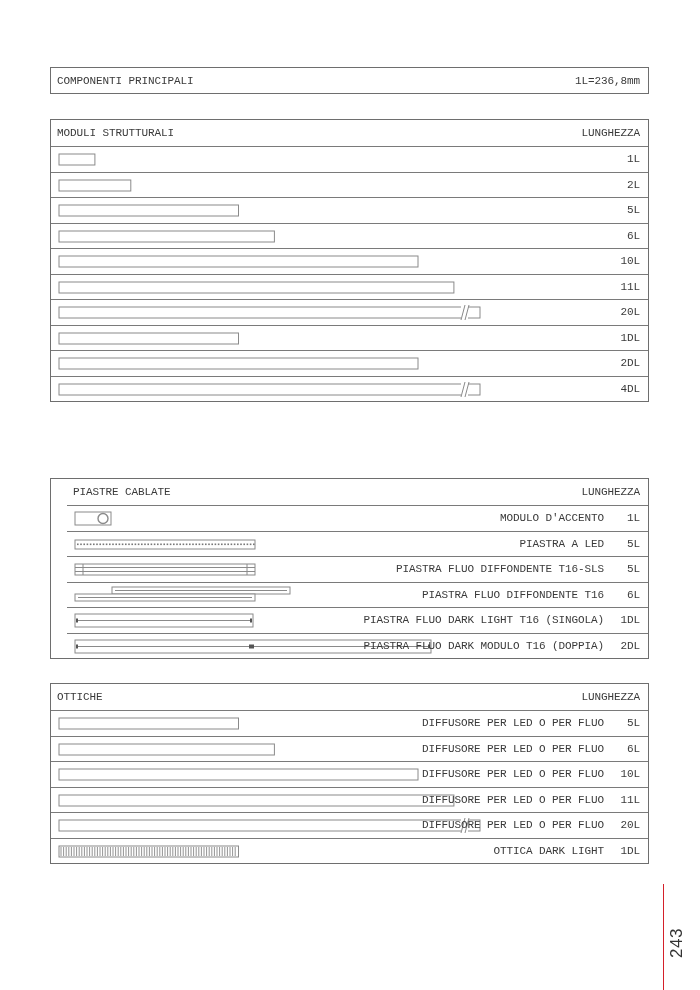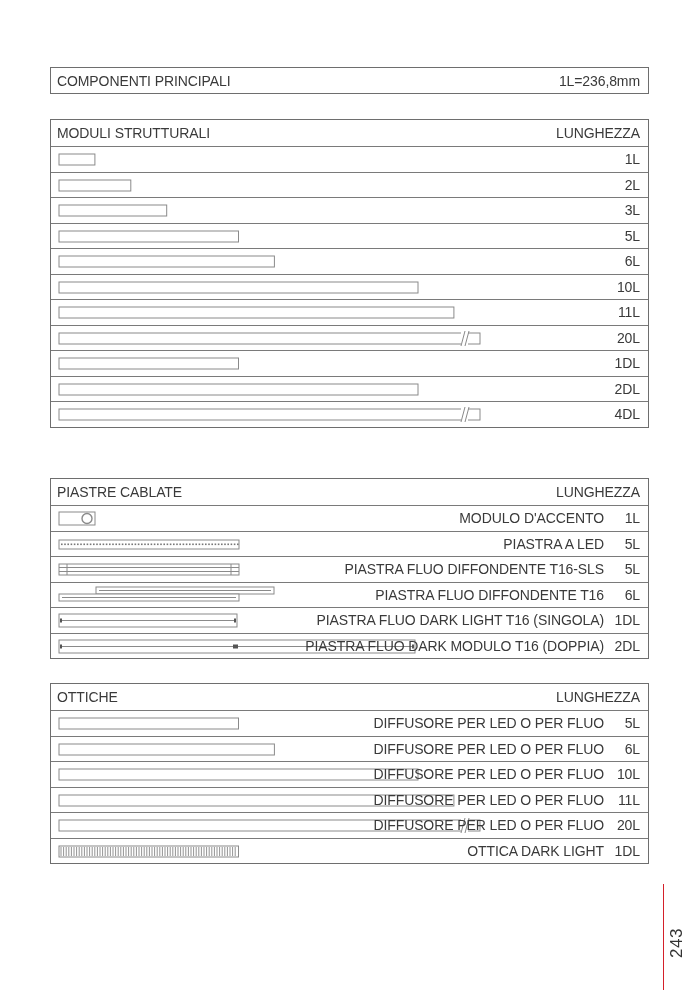--- a/index.html
+++ b/index.html
@@ -2,21 +2,21 @@
 <html><head>
 <meta charset="utf-8">
 <style>
   html, body { margin: 0; padding: 0; background: #ffffff; }
   body { width: 700px; height: 990px; position: relative; overflow: hidden;
          font-family: "Liberation Sans", "DejaVu Sans", sans-serif; color: #3a3a3a; }
   .box { position: absolute; left: 50px; width: 599px; border: 1px solid #6e6e6e; box-sizing: border-box; }
   .row { position: relative; height: 25.5px; border-top: 1px solid #7a7a7a; box-sizing: border-box; }
   .row:first-child { border-top: none; }
   .hdr { height: 26px; }
-  .txt { position: absolute; top: 50%; transform: translateY(-50%); font-size: 14px; letter-spacing: -0.1px; white-space: nowrap; }
+  .txt { position: absolute; top: 50%; transform: translateY(-50%); font-size: 11px; letter-spacing: -0.1px; white-space: nowrap; font-family: Liberation Mono, monospace; }
   .left { left: 6px; }
   .right { right: 8px; text-align: right; }
   .desc { right: 44px; }
   .len { right: 8px; margin-left: 45px; }
   svg.draw { position: absolute; left: 0; top: 0; }
   .pagebar { position: absolute; left: 663px; top: 884px; width: 1px; height: 106px; background: #d4202a; }
   .pagenum { position: absolute; left: 667px; top: 958px; font-size: 17px; color: #333; transform: rotate(-90deg); transform-origin: left top; letter-spacing: 0.5px; }
 </style>
 </head>
 <body>
@@ -38,26 +38,20 @@
       <span class="txt len">1L</span>
     </div>
     <div class="row">
       <svg class="draw" width="480" height="25">
         <rect x="8" y="7" width="71.8" height="11" fill="#fff" stroke="#8a8a8a" stroke-width="1"></rect>
       </svg>
       <span class="txt len">2L</span>
     </div>
     <div class="row">
       <svg class="draw" width="480" height="25">
-        <rect x="8" y="7" width="107.69999999999999" height="11" fill="#fff" stroke="#8a8a8a" stroke-width="1"></rect>
-      </svg>
-      <span class="txt len">3L</span>
-    </div>
-    <div class="row">
-      <svg class="draw" width="480" height="25">
         <rect x="8" y="7" width="179.5" height="11" fill="#fff" stroke="#8a8a8a" stroke-width="1"></rect>
       </svg>
       <span class="txt len">5L</span>
     </div>
     <div class="row">
       <svg class="draw" width="480" height="25">
         <rect x="8" y="7" width="215.39999999999998" height="11" fill="#fff" stroke="#8a8a8a" stroke-width="1"></rect>
       </svg>
       <span class="txt len">6L</span>
     </div>
@@ -98,21 +92,21 @@
       <svg class="draw" width="480" height="25">
         <rect x="8" y="7" width="421" height="11" fill="#fff" stroke="#8a8a8a" stroke-width="1"></rect>
         <rect x="410" y="5" width="7" height="15" fill="#fff" stroke="none"></rect>
         <line x1="410" y1="20" x2="414" y2="5" stroke="#8a8a8a"></line>
         <line x1="414" y1="20" x2="418" y2="5" stroke="#8a8a8a"></line>
       </svg>
       <span class="txt len">4DL</span>
     </div>
   </div>
 
-<div class="box" id="piastre" style="top:478px;">
+<div class="box" id="piastre" style="top:478px;padding-left:16px;">
   <div class="row hdr">
     <span class="txt left">PIASTRE CABLATE</span>
     <span class="txt right">LUNGHEZZA</span>
   </div>
 <div class="row">
       <svg class="draw" width="480" height="25">
         <rect fill="#fff" stroke="#8a8a8a" x="8" y="6" width="36" height="13"></rect>
         <circle cx="36" cy="12.5" r="5" fill="#fff" stroke="#8a8a8a" stroke-width="1.4"></circle>
       </svg>
       <span class="txt desc">MODULO D'ACCENTO</span>

